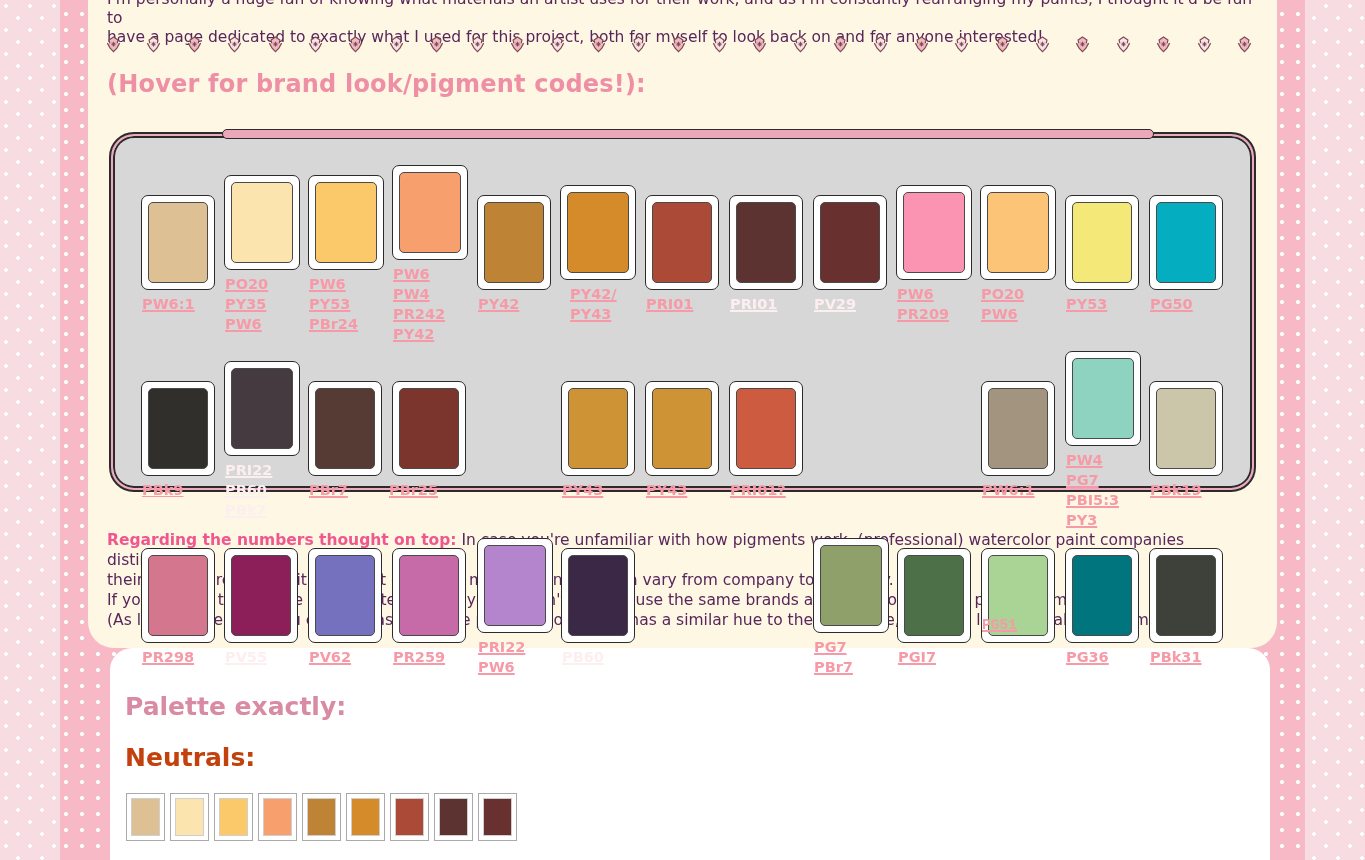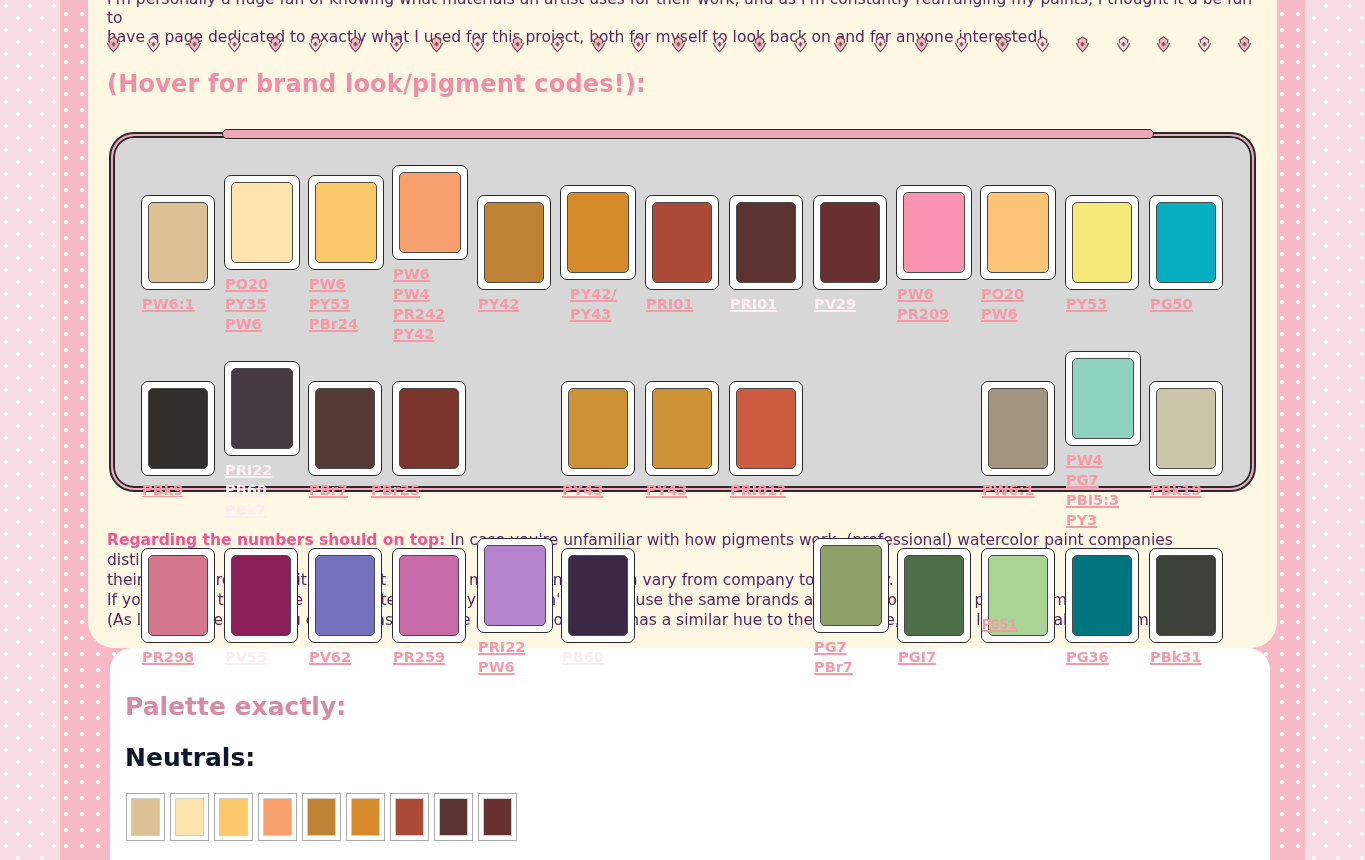--- a/index.html
+++ b/index.html
@@ -110,21 +110,21 @@
   }
   #regarding b{ color:#f0578f; }
 
   
   #palette-sections-title{
     position:absolute; left:125px; top:692px;
     font-size:25px; color:#d88ba2; font-weight:600;
   }
   #neutrals-title{
     position:absolute; left:125px; top:743px;
-    font-size:25px; color:#0f172a; font-weight:600;
+    font-size:25px; color:#c2410c; font-weight:600;
   }
   #neutrals-row{
     position:absolute; left:126px; top:793px; height:48px;
     display:flex; gap:5px;
   }
   .mini{
     width:39px; height:48px; background:#fff;
     border:1px solid #aaaaaa; padding:4px;
   }
   .mini .chip{ width:100%; height:100%; border:1px solid #cfcfcf; }
@@ -340,21 +340,21 @@
         <path d="M5 0.6 L7.6 2.3 L6.9 5.6 L3.1 5.6 L2.4 2.3 Z" fill="#f0b9c4" stroke="#7a4a4f" stroke-width="0.7"></path>
         <path d="M1.4 4.2 L3.0 7.2 L5 9.2 L7 7.2 L8.6 4.2" fill="#f0b9c4" stroke="#7a4a4f" stroke-width="0.7"></path>
         <path d="M5 3.4 L5 6.2 M3.7 4.8 L6.3 4.8 M4 3.9 L6 5.7 M6 3.9 L4 5.7" stroke="#7a4a4f" stroke-width="0.55"></path>
       </svg>
     </span>
   </div>
 
 <div id="hover-note">(Hover for brand look/pigment codes!):</div>
 
 <div id="regarding">
-  <b>Regarding the numbers should on top:</b><span> In case you're unfamiliar with how pigments work, (professional) watercolor paint companies distinguish
+  <b>Regarding the numbers thought on top:</b><span> In case you're unfamiliar with how pigments work, (professional) watercolor paint companies distinguish
 their main ingredients with pigment codes, as marketing names can vary from company to company.
 If you wanted to recreate this palette exactly, you wouldn't need to use the same brands as me, as long as the pigments match!
 (As long as the paint you choose has the same pigment codes and has a similar hue to the ones here, it should look basically the same!)</span>
 </div>
 
 <div id="palette-tray"></div>
 <div id="tray-handle"></div>
 <div id="swatch-layer">
     <div class="swatch" style="left: 141px; top: 195px; width: 74px; height: 95px;">
       <div class="chip" style="background: rgb(221, 192, 148);"></div>
@@ -428,21 +428,21 @@
     <div class="sw-label light" style="left: 225px; top: 460px;">PRI22
 PB60
 PBk7</div>
     <div class="swatch" style="left: 308px; top: 381px; width: 74px; height: 95px;">
       <div class="chip" style="background: rgb(86, 59, 53);"></div>
     </div>
     <div class="sw-label" style="left: 309px; top: 480px;">PBr7</div>
     <div class="swatch" style="left: 392px; top: 381px; width: 74px; height: 95px;">
       <div class="chip" style="background: rgb(123, 53, 44);"></div>
     </div>
-    <div class="sw-label" style="left: 371px; top: 480px;">PBr25</div>
+    <div class="sw-label" style="left: 389px; top: 480px;">PBr25</div>
     <div class="swatch" style="left: 561px; top: 381px; width: 74px; height: 95px;">
       <div class="chip" style="background: rgb(205, 147, 53);"></div>
     </div>
     <div class="sw-label" style="left: 562px; top: 480px;">PY43</div>
     <div class="swatch" style="left: 645px; top: 381px; width: 74px; height: 95px;">
       <div class="chip" style="background: rgb(205, 147, 53);"></div>
     </div>
     <div class="sw-label" style="left: 646px; top: 480px;">PY43</div>
     <div class="swatch" style="left: 729px; top: 381px; width: 74px; height: 95px;">
       <div class="chip" style="background: rgb(205, 91, 63);"></div>

